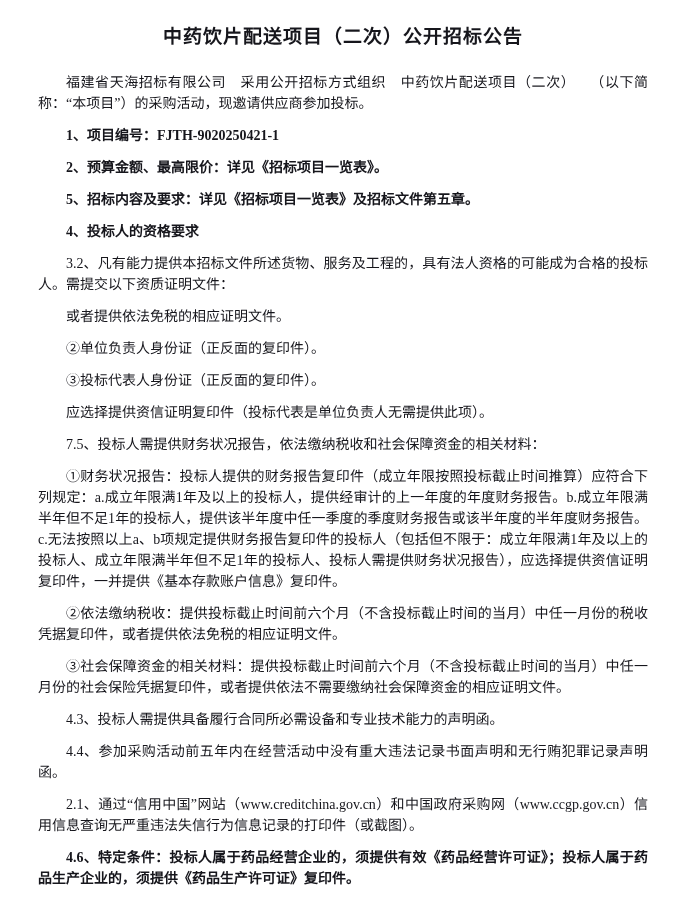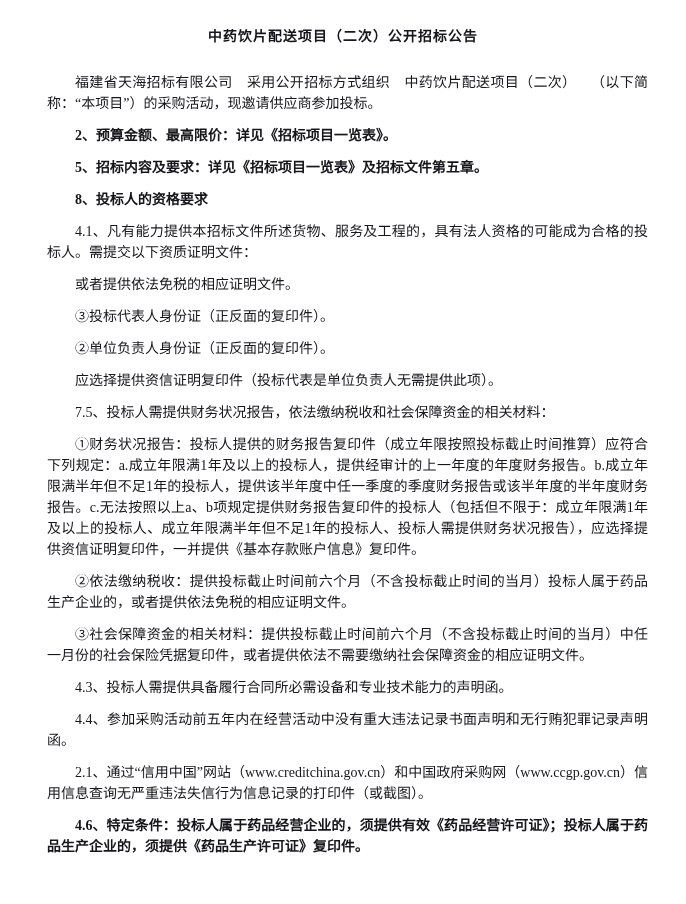--- a/index.html
+++ b/index.html
@@ -12,59 +12,60 @@
     box-sizing: border-box;
     width: 686px;
     min-height: 904px;
     margin: 0 auto;
     padding: 14px 38px 20px 38px;
     background: #ffffff;
     color: #16161c;
     font-family: "Liberation Serif", "DejaVu Serif", serif;
   }
   .doc-title {
-    font-size: 14px;
+    font-size: 19px;
     line-height: 30px;
     font-weight: 700;
     text-align: center;
     letter-spacing: 1px;
     margin: 8px 0 20px 0;
   }
   .para {
     font-size: 14px;
     line-height: 21px;
-    margin: 0 0 11px 9px;
+    margin: 0 0 11px 0;
     text-indent: 2em;
     text-align: justify;
     word-break: break-all;
   }
   .para.bold {
     font-weight: 700;
   }
 </style>
 </head>
 <body>
 
 <div class="page">
   <h1 class="doc-title">中药饮片配送项目（二次）公开招标公告</h1>
 
   <p class="para">福建省天海招标有限公司　采用公开招标方式组织　中药饮片配送项目（二次）　　（以下简称：“本项目”）的采购活动，现邀请供应商参加投标。</p>
 
+  <p class="para bold">1、项目编号：FJTH-9020250421-1</p>
   <p class="para bold">2、预算金额、最高限价：详见《招标项目一览表》。</p>
   <p class="para bold">5、招标内容及要求：详见《招标项目一览表》及招标文件第五章。</p>
-  <p class="para bold">8、投标人的资格要求</p>
+  <p class="para bold">4、投标人的资格要求</p>
 
-  <p class="para">4.1、凡有能力提供本招标文件所述货物、服务及工程的，具有法人资格的可能成为合格的投标人。需提交以下资质证明文件：</p>
+  <p class="para">3.2、凡有能力提供本招标文件所述货物、服务及工程的，具有法人资格的可能成为合格的投标人。需提交以下资质证明文件：</p>
   <p class="para">或者提供依法免税的相应证明文件。</p>
+  <p class="para">②单位负责人身份证（正反面的复印件）。</p>
   <p class="para">③投标代表人身份证（正反面的复印件）。</p>
-  <p class="para">②单位负责人身份证（正反面的复印件）。</p>
   <p class="para">应选择提供资信证明复印件（投标代表是单位负责人无需提供此项）。</p>
 
   <p class="para">7.5、投标人需提供财务状况报告，依法缴纳税收和社会保障资金的相关材料：</p>
   <p class="para">①财务状况报告：投标人提供的财务报告复印件（成立年限按照投标截止时间推算）应符合下列规定：a.成立年限满1年及以上的投标人，提供经审计的上一年度的年度财务报告。b.成立年限满半年但不足1年的投标人，提供该半年度中任一季度的季度财务报告或该半年度的半年度财务报告。c.无法按照以上a、b项规定提供财务报告复印件的投标人（包括但不限于：成立年限满1年及以上的投标人、成立年限满半年但不足1年的投标人、投标人需提供财务状况报告），应选择提供资信证明复印件，一并提供《基本存款账户信息》复印件。</p>
-  <p class="para">②依法缴纳税收：提供投标截止时间前六个月（不含投标截止时间的当月）投标人属于药品生产企业的，或者提供依法免税的相应证明文件。</p>
+  <p class="para">②依法缴纳税收：提供投标截止时间前六个月（不含投标截止时间的当月）中任一月份的税收凭据复印件，或者提供依法免税的相应证明文件。</p>
   <p class="para">③社会保障资金的相关材料：提供投标截止时间前六个月（不含投标截止时间的当月）中任一月份的社会保险凭据复印件，或者提供依法不需要缴纳社会保障资金的相应证明文件。</p>
 
   <p class="para">4.3、投标人需提供具备履行合同所必需设备和专业技术能力的声明函。</p>
   <p class="para">4.4、参加采购活动前五年内在经营活动中没有重大违法记录书面声明和无行贿犯罪记录声明函。</p>
   <p class="para">2.1、通过“信用中国”网站（www.creditchina.gov.cn）和中国政府采购网（www.ccgp.gov.cn）信用信息查询无严重违法失信行为信息记录的打印件（或截图）。</p>
   <p class="para bold">4.6、特定条件：投标人属于药品经营企业的，须提供有效《药品经营许可证》；投标人属于药品生产企业的，须提供《药品生产许可证》复印件。</p>
 </div>
 
 </body></html>

